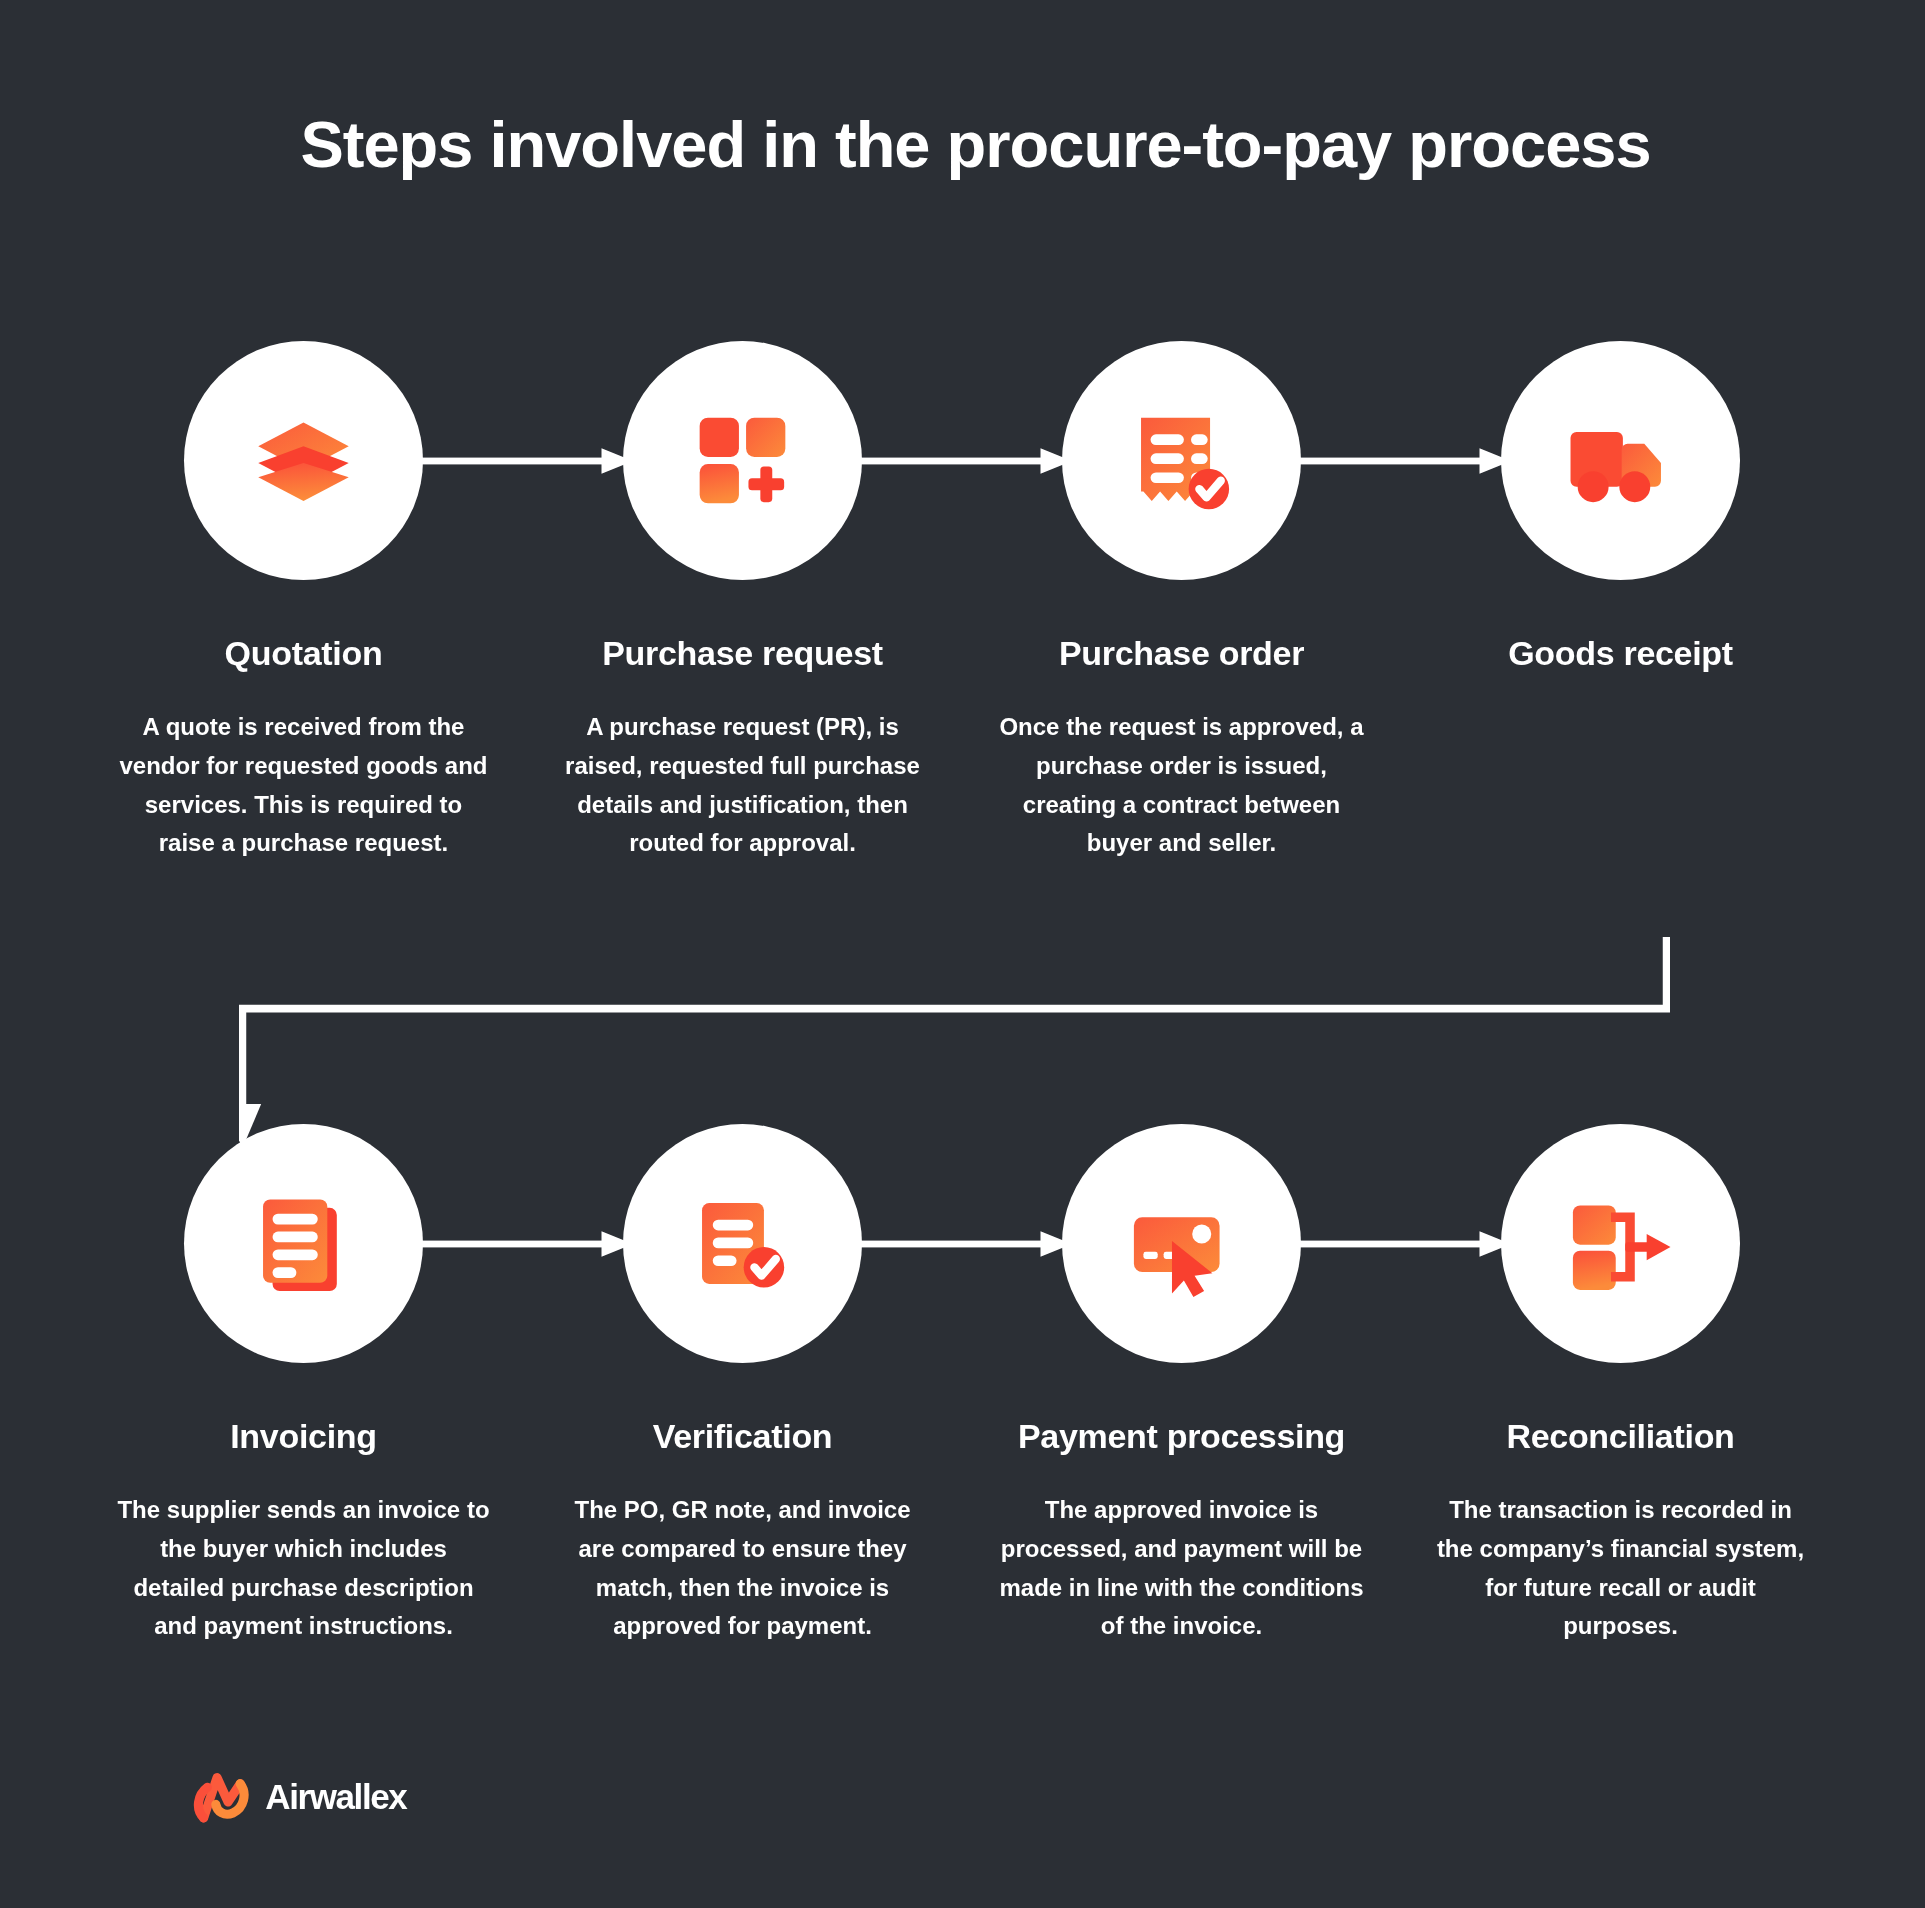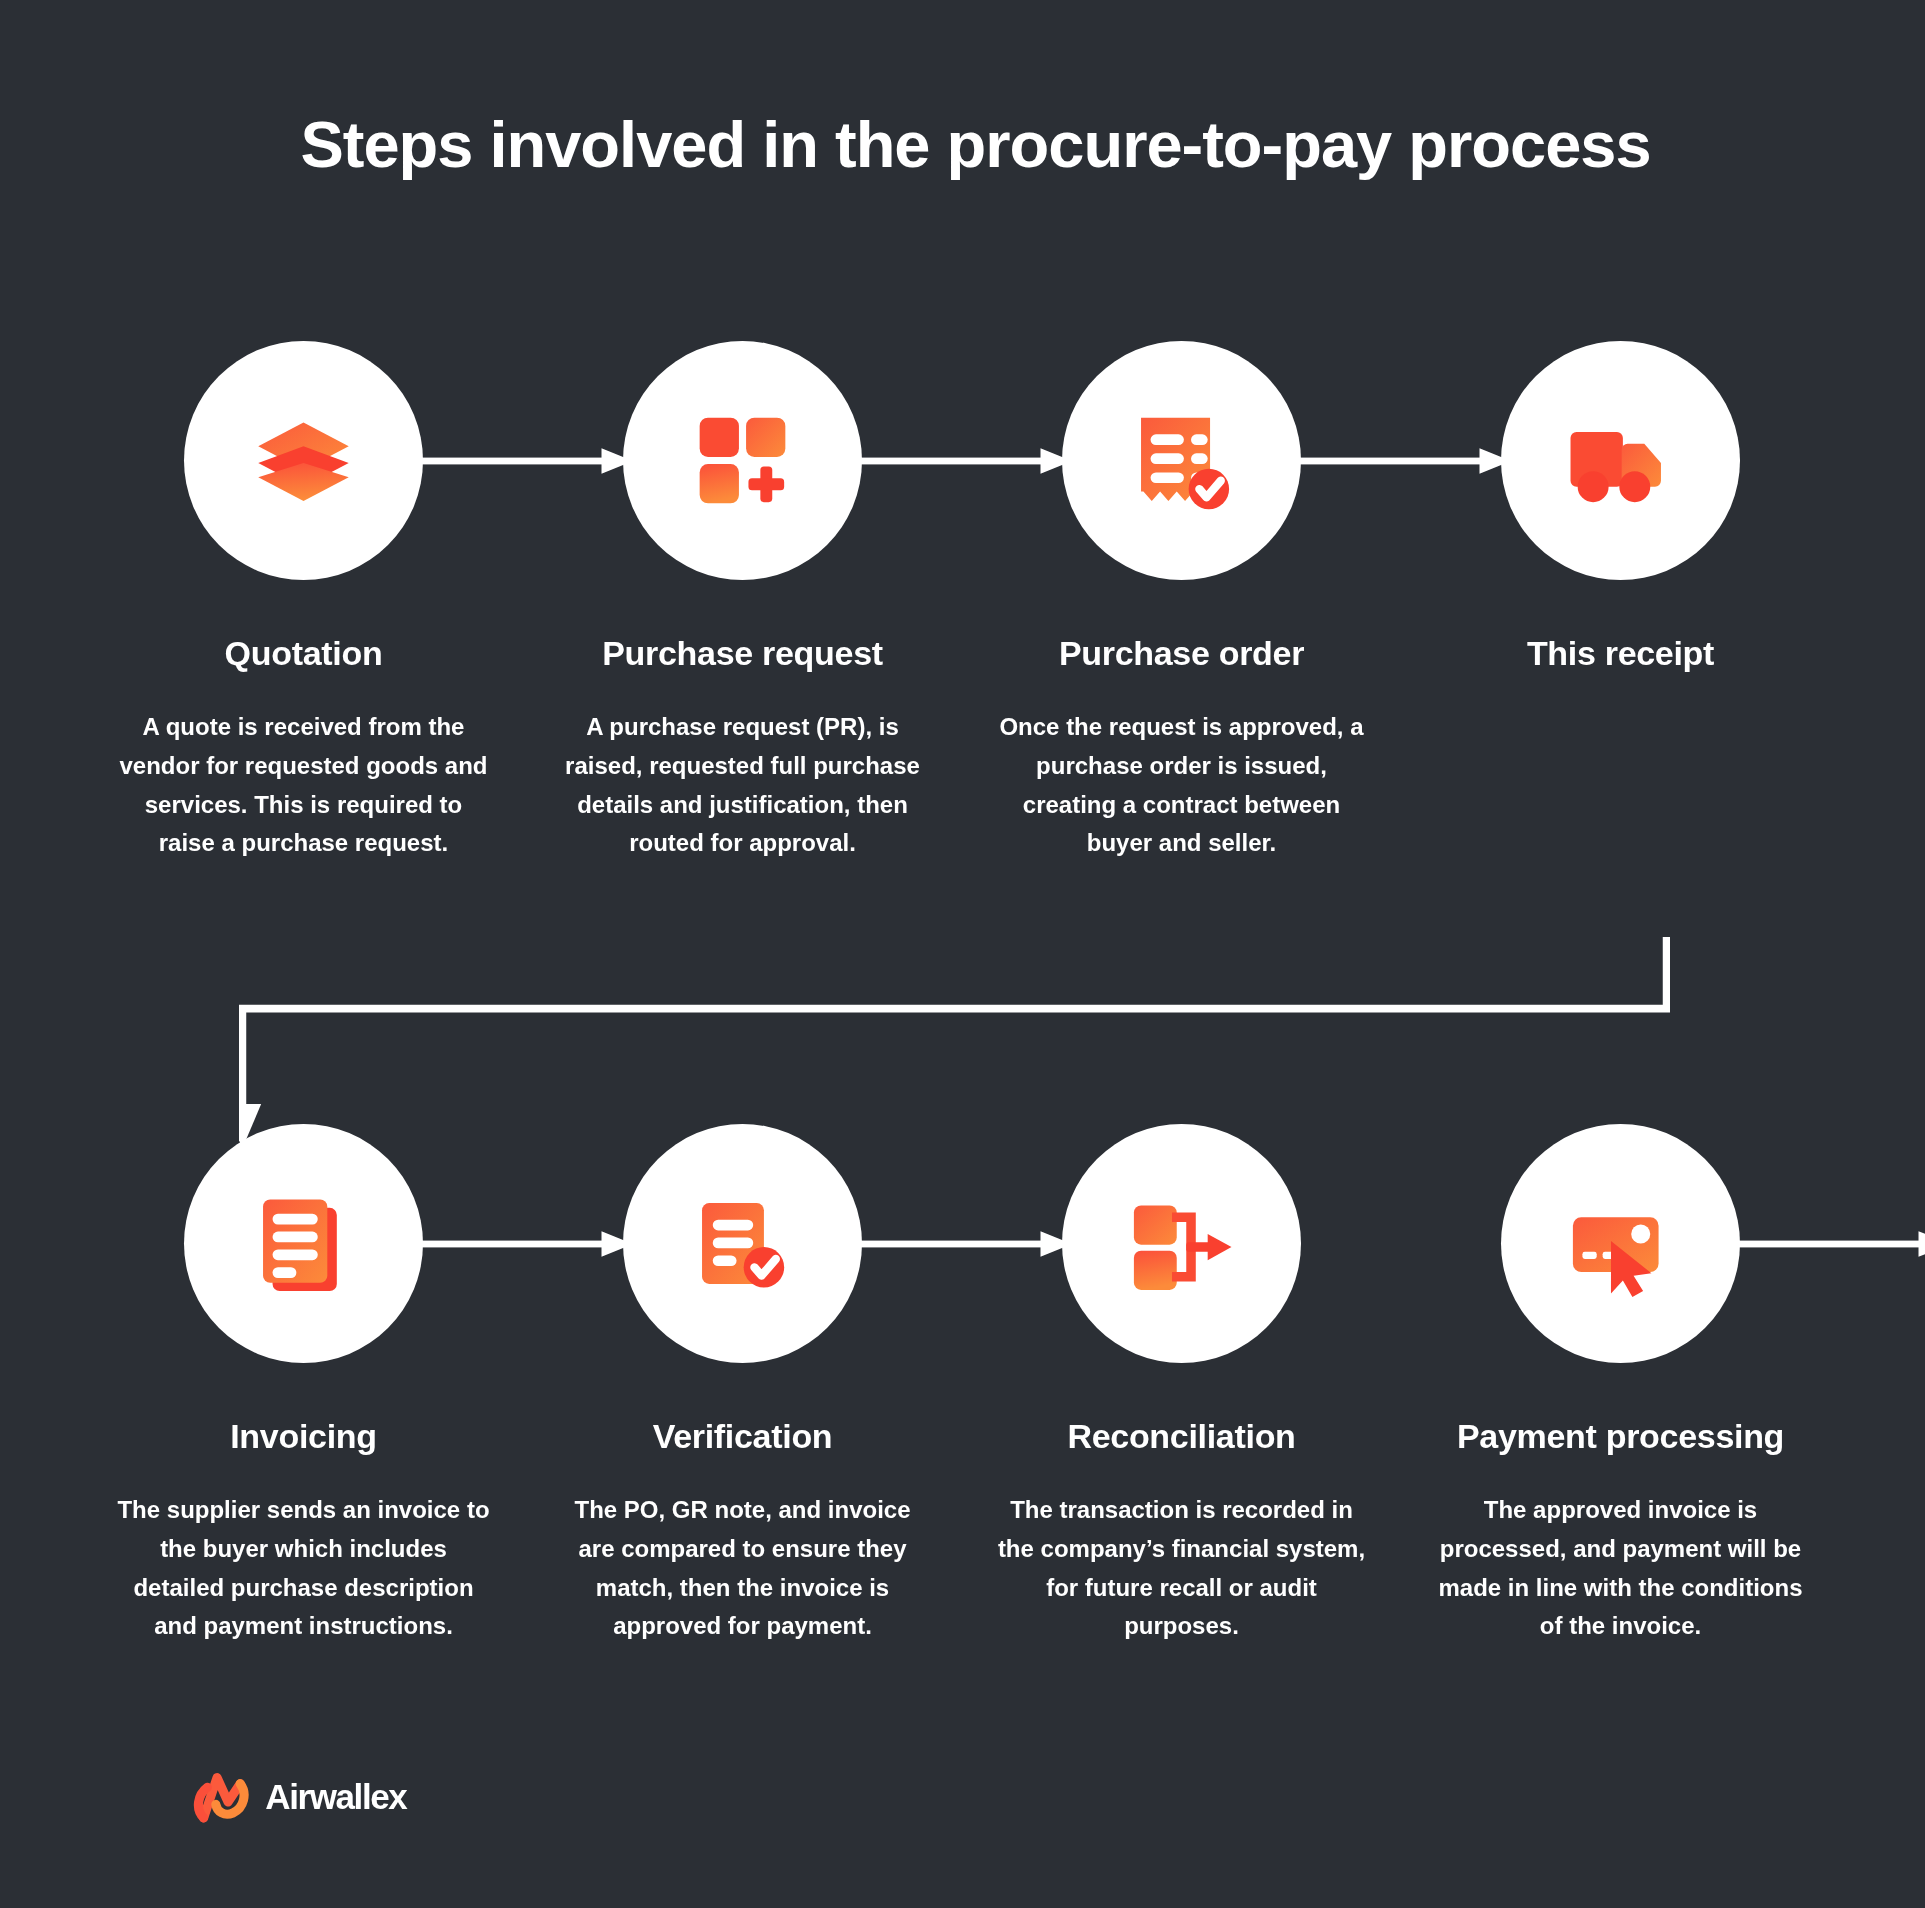--- a/index.html
+++ b/index.html
@@ -234,21 +234,21 @@
       <div class="circle-wrap">
         <div class="circle">
           <svg class="icon-svg" viewBox="0 0 100 100">
             <rect x="8" y="26" width="44" height="46" rx="5" fill="#fa4b33"></rect>
             <path d="M56 36 h14 l14 16 v15 a5 5 0 0 1 -5 5 h-23 a5 5 0 0 1 -5 -5 v-26 a5 5 0 0 1 5 -5 z" fill="url(#og)"></path>
             <circle cx="27" cy="72" r="13" fill="#f9402f"></circle>
             <circle cx="62" cy="72" r="13" fill="#f9402f"></circle>
           </svg>
         </div>
       </div>
-      <div class="step-label">This receipt</div>
+      <div class="step-label">Goods receipt</div>
     </div>
 
   </div>
 
   <div class="elbow">
     <svg viewBox="0 0 1680 250" preserveAspectRatio="none">
       <path d="M1676 0 L1676 84 L4 84 L4 200" stroke="#ffffff" stroke-width="9" fill="none"></path>
       <polygon points="-18,196 26,196 4,248" fill="#ffffff"></polygon>
     </svg>
   </div>
@@ -298,52 +298,52 @@
         </div>
       </div>
       <div class="step-label">Verification</div>
       <div class="step-desc">The PO, GR note, and invoice are compared to ensure they match, then the invoice is approved for payment.</div>
     </div>
 
     <div class="step">
       <div class="circle-wrap">
         <div class="circle">
           <svg class="icon-svg" viewBox="0 0 100 100">
+            <rect x="10" y="28" width="72" height="46" rx="7" fill="url(#og)"></rect>
+            <circle cx="67" cy="42" r="8" fill="#ffffff"></circle>
+            <rect x="18" y="57" width="12" height="6" rx="2" fill="#ffffff"></rect>
+            <rect x="35" y="57" width="12" height="6" rx="2" fill="#ffffff"></rect>
+            <path d="M42 48 L42 92 L52 81 L60 95 L69 90 L61 77 L76 75 Z" fill="#f9402f"></path>
+          </svg>
+        </div>
+        <div class="connector">
+          <svg viewBox="0 0 255 34" preserveAspectRatio="none">
+            <rect x="0" y="13" width="225" height="8" fill="#ffffff"></rect>
+            <polygon points="218,2 255,17 218,32" fill="#ffffff"></polygon>
+          </svg>
+        </div>
+      </div>
+      <div class="step-label">Payment processing</div>
+      <div class="step-desc">The approved invoice is processed, and payment will be made in line with the conditions of the invoice.</div>
+    </div>
+
+    <div class="step">
+      <div class="circle-wrap">
+        <div class="circle">
+          <svg class="icon-svg" viewBox="0 0 100 100">
             <rect x="10" y="18" width="36" height="33" rx="6" fill="url(#og)"></rect>
             <rect x="10" y="56" width="36" height="33" rx="6" fill="url(#og2)"></rect>
             <path d="M42 28 H58 V78 H42" stroke="#fa4b33" stroke-width="8" fill="none"></path>
             <rect x="54" y="49" width="24" height="8" rx="2" fill="#f9402f"></rect>
             <polygon points="72,42 92,53 72,64" fill="#f9402f"></polygon>
           </svg>
         </div>
       </div>
       <div class="step-label">Reconciliation</div>
       <div class="step-desc">The transaction is recorded in the company’s financial system, for future recall or audit purposes.</div>
-    </div>
-
-    <div class="step">
-      <div class="circle-wrap">
-        <div class="circle">
-          <svg class="icon-svg" viewBox="0 0 100 100">
-            <rect x="10" y="28" width="72" height="46" rx="7" fill="url(#og)"></rect>
-            <circle cx="67" cy="42" r="8" fill="#ffffff"></circle>
-            <rect x="18" y="57" width="12" height="6" rx="2" fill="#ffffff"></rect>
-            <rect x="35" y="57" width="12" height="6" rx="2" fill="#ffffff"></rect>
-            <path d="M42 48 L42 92 L52 81 L60 95 L69 90 L61 77 L76 75 Z" fill="#f9402f"></path>
-          </svg>
-        </div>
-        <div class="connector">
-          <svg viewBox="0 0 255 34" preserveAspectRatio="none">
-            <rect x="0" y="13" width="225" height="8" fill="#ffffff"></rect>
-            <polygon points="218,2 255,17 218,32" fill="#ffffff"></polygon>
-          </svg>
-        </div>
-      </div>
-      <div class="step-label">Payment processing</div>
-      <div class="step-desc">The approved invoice is processed, and payment will be made in line with the conditions of the invoice.</div>
     </div>
 
   </div>
 
   <div class="footer-logo">
     <svg class="logo-mark" viewBox="0 0 100 86">
       <path d="M24 78 L46 12 L64 52 L84 22" stroke="#fb5a3c" stroke-width="15" fill="none" stroke-linecap="round" stroke-linejoin="round"></path>
       <path d="M84 22 C96 38 90 62 72 70 C58 76 46 68 44 56" stroke="#fc8b3a" stroke-width="15" fill="none" stroke-linecap="round" stroke-linejoin="round"></path>
       <path d="M24 78 C10 64 14 40 30 28" stroke="#fb4f3a" stroke-width="15" fill="none" stroke-linecap="round" stroke-linejoin="round"></path>
     </svg>

